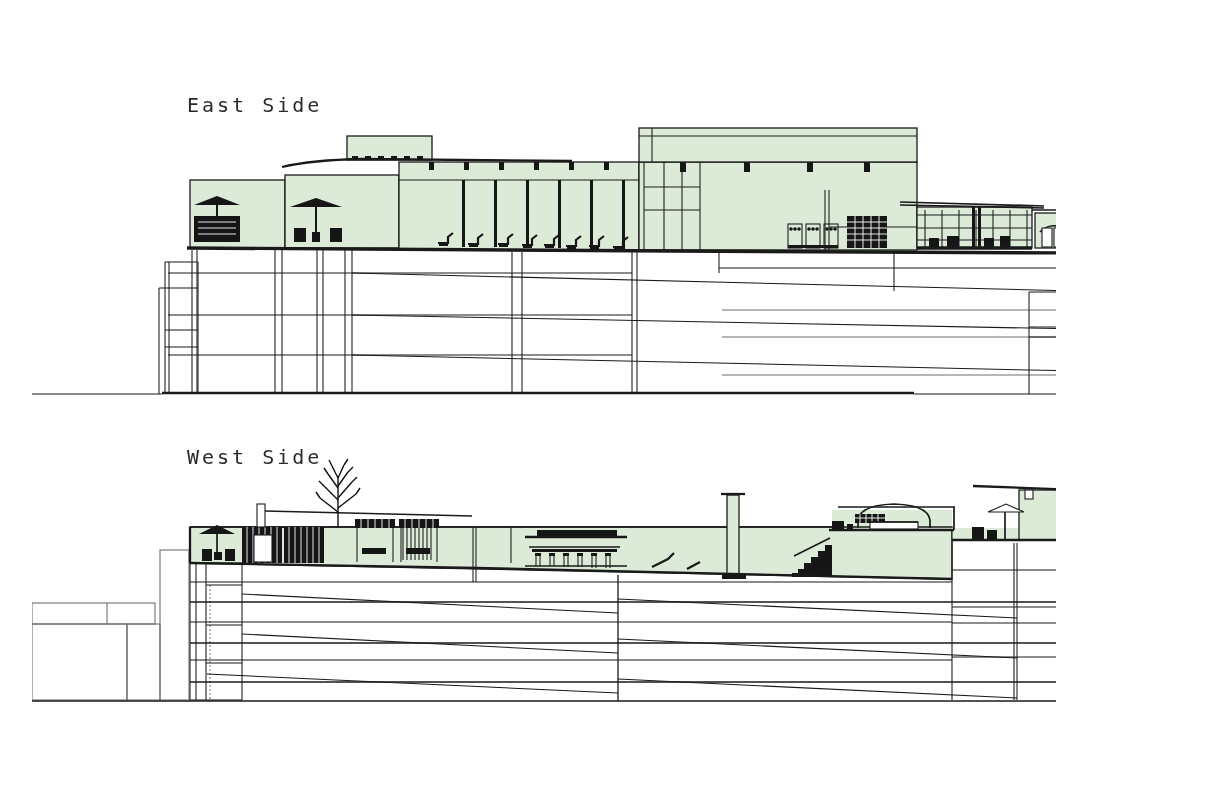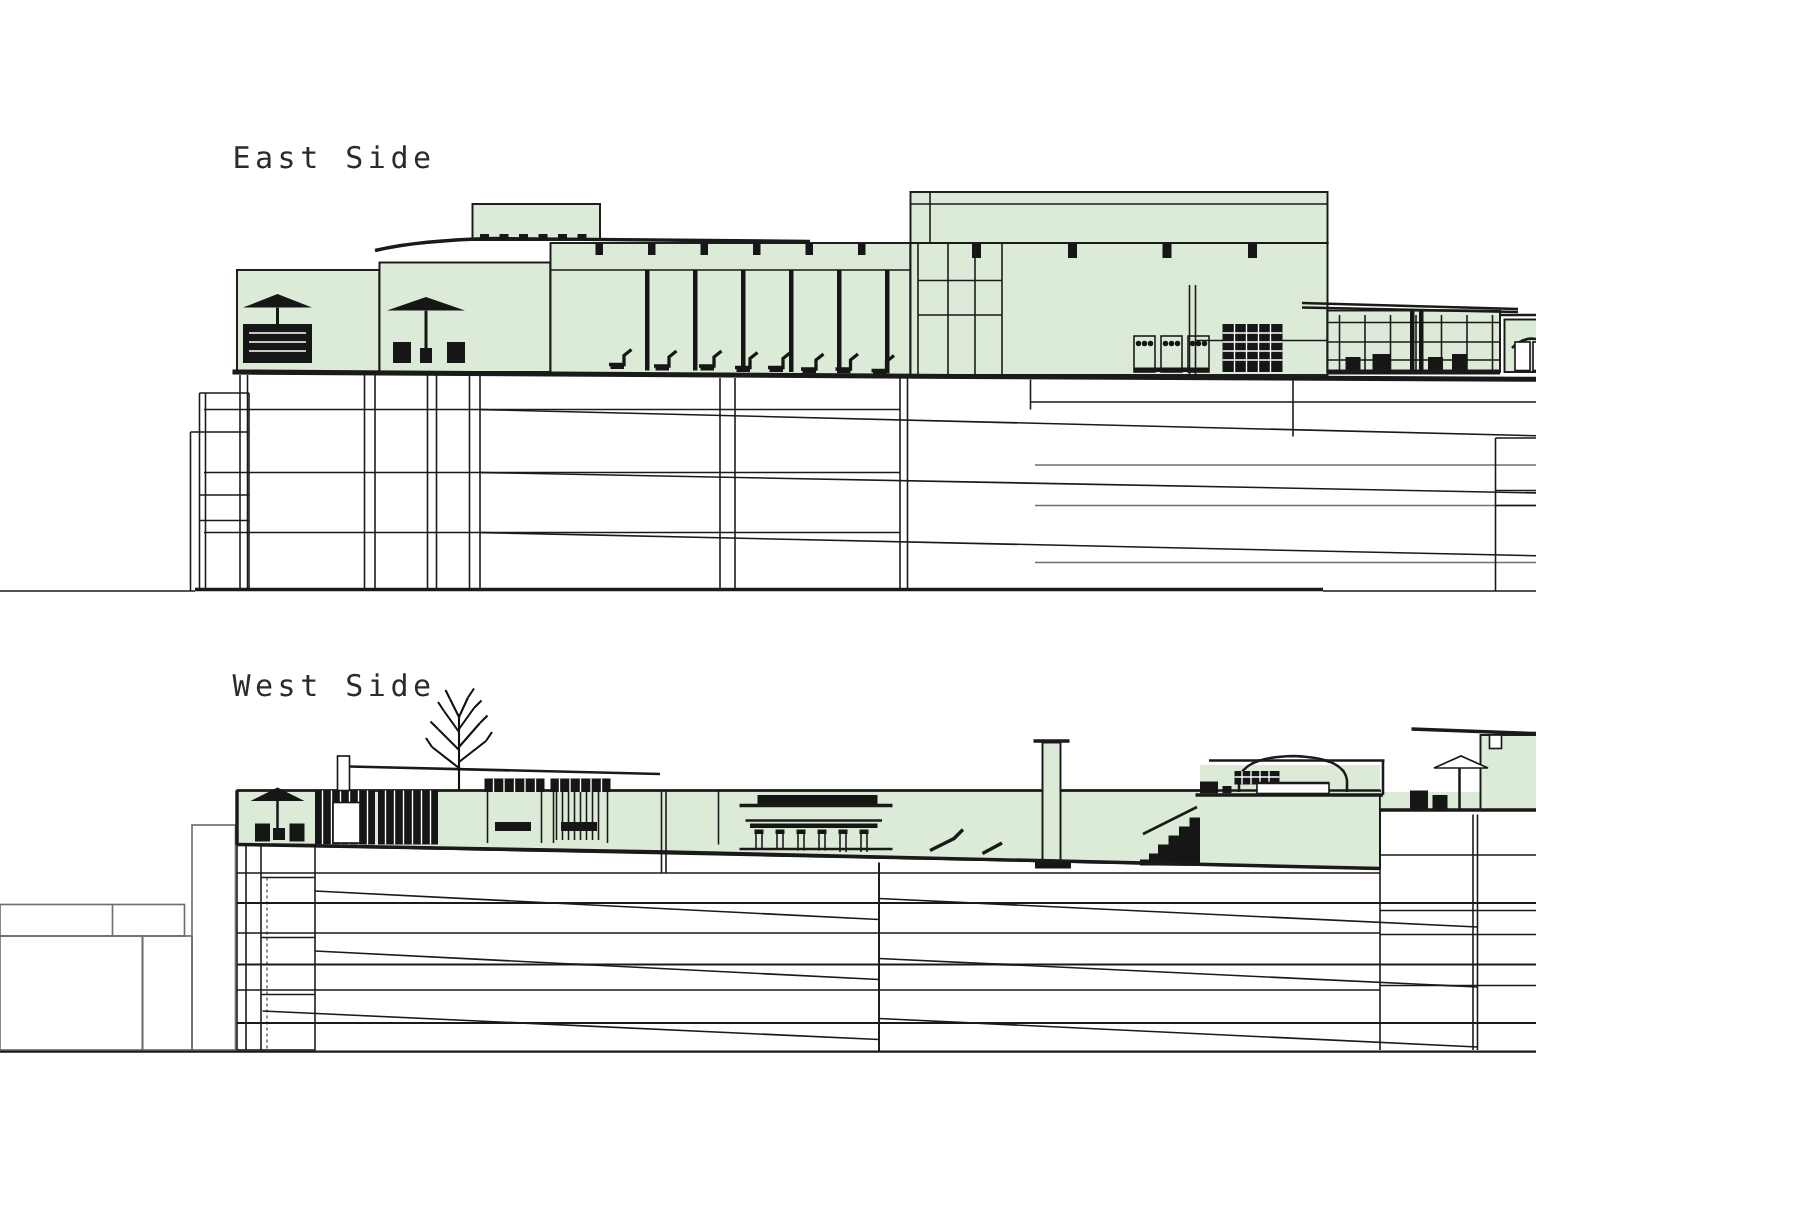--- a/index.html
+++ b/index.html
@@ -1,17 +1,17 @@
 <!DOCTYPE html>
 <html style="--green: #dcead8; --line: #1a1a1a; --line2: #6f6f6f; --paper: #ffffff;"><head>
 <meta charset="utf-8">
 <style>
   html,body{margin:0;padding:0;background:#ffffff;}
   .page{position:relative;width:1024px;height:804px;background:var(--paper,#fff);overflow:hidden;
-        font-family:"DejaVu Sans Mono",monospace;}
+        font-family:"DejaVu Sans Mono",monospace;margin-left:32px;}
   svg{position:absolute;left:0;top:0;}
   .label{font-family:"DejaVu Sans Mono",monospace;font-size:20px;letter-spacing:3px;fill:#2b2b2b;font-weight:400;}
   .g   {fill:var(--green,#dcead8);stroke:var(--line,#1a1a1a);stroke-width:1.3;}
   .gf  {fill:var(--green,#dcead8);stroke:none;}
   .ln  {stroke:var(--line,#1a1a1a);fill:none;stroke-width:1.05;}
   .ln15{stroke:var(--line,#1a1a1a);fill:none;stroke-width:1.7;}
   .ln2 {stroke:var(--line,#1a1a1a);fill:none;stroke-width:2.3;}
   .ln3 {stroke:var(--line,#1a1a1a);fill:none;stroke-width:3.4;}
   .gray{stroke:var(--line2,#6f6f6f);fill:none;stroke-width:1.1;}
   .blk {fill:#161616;stroke:none;}

